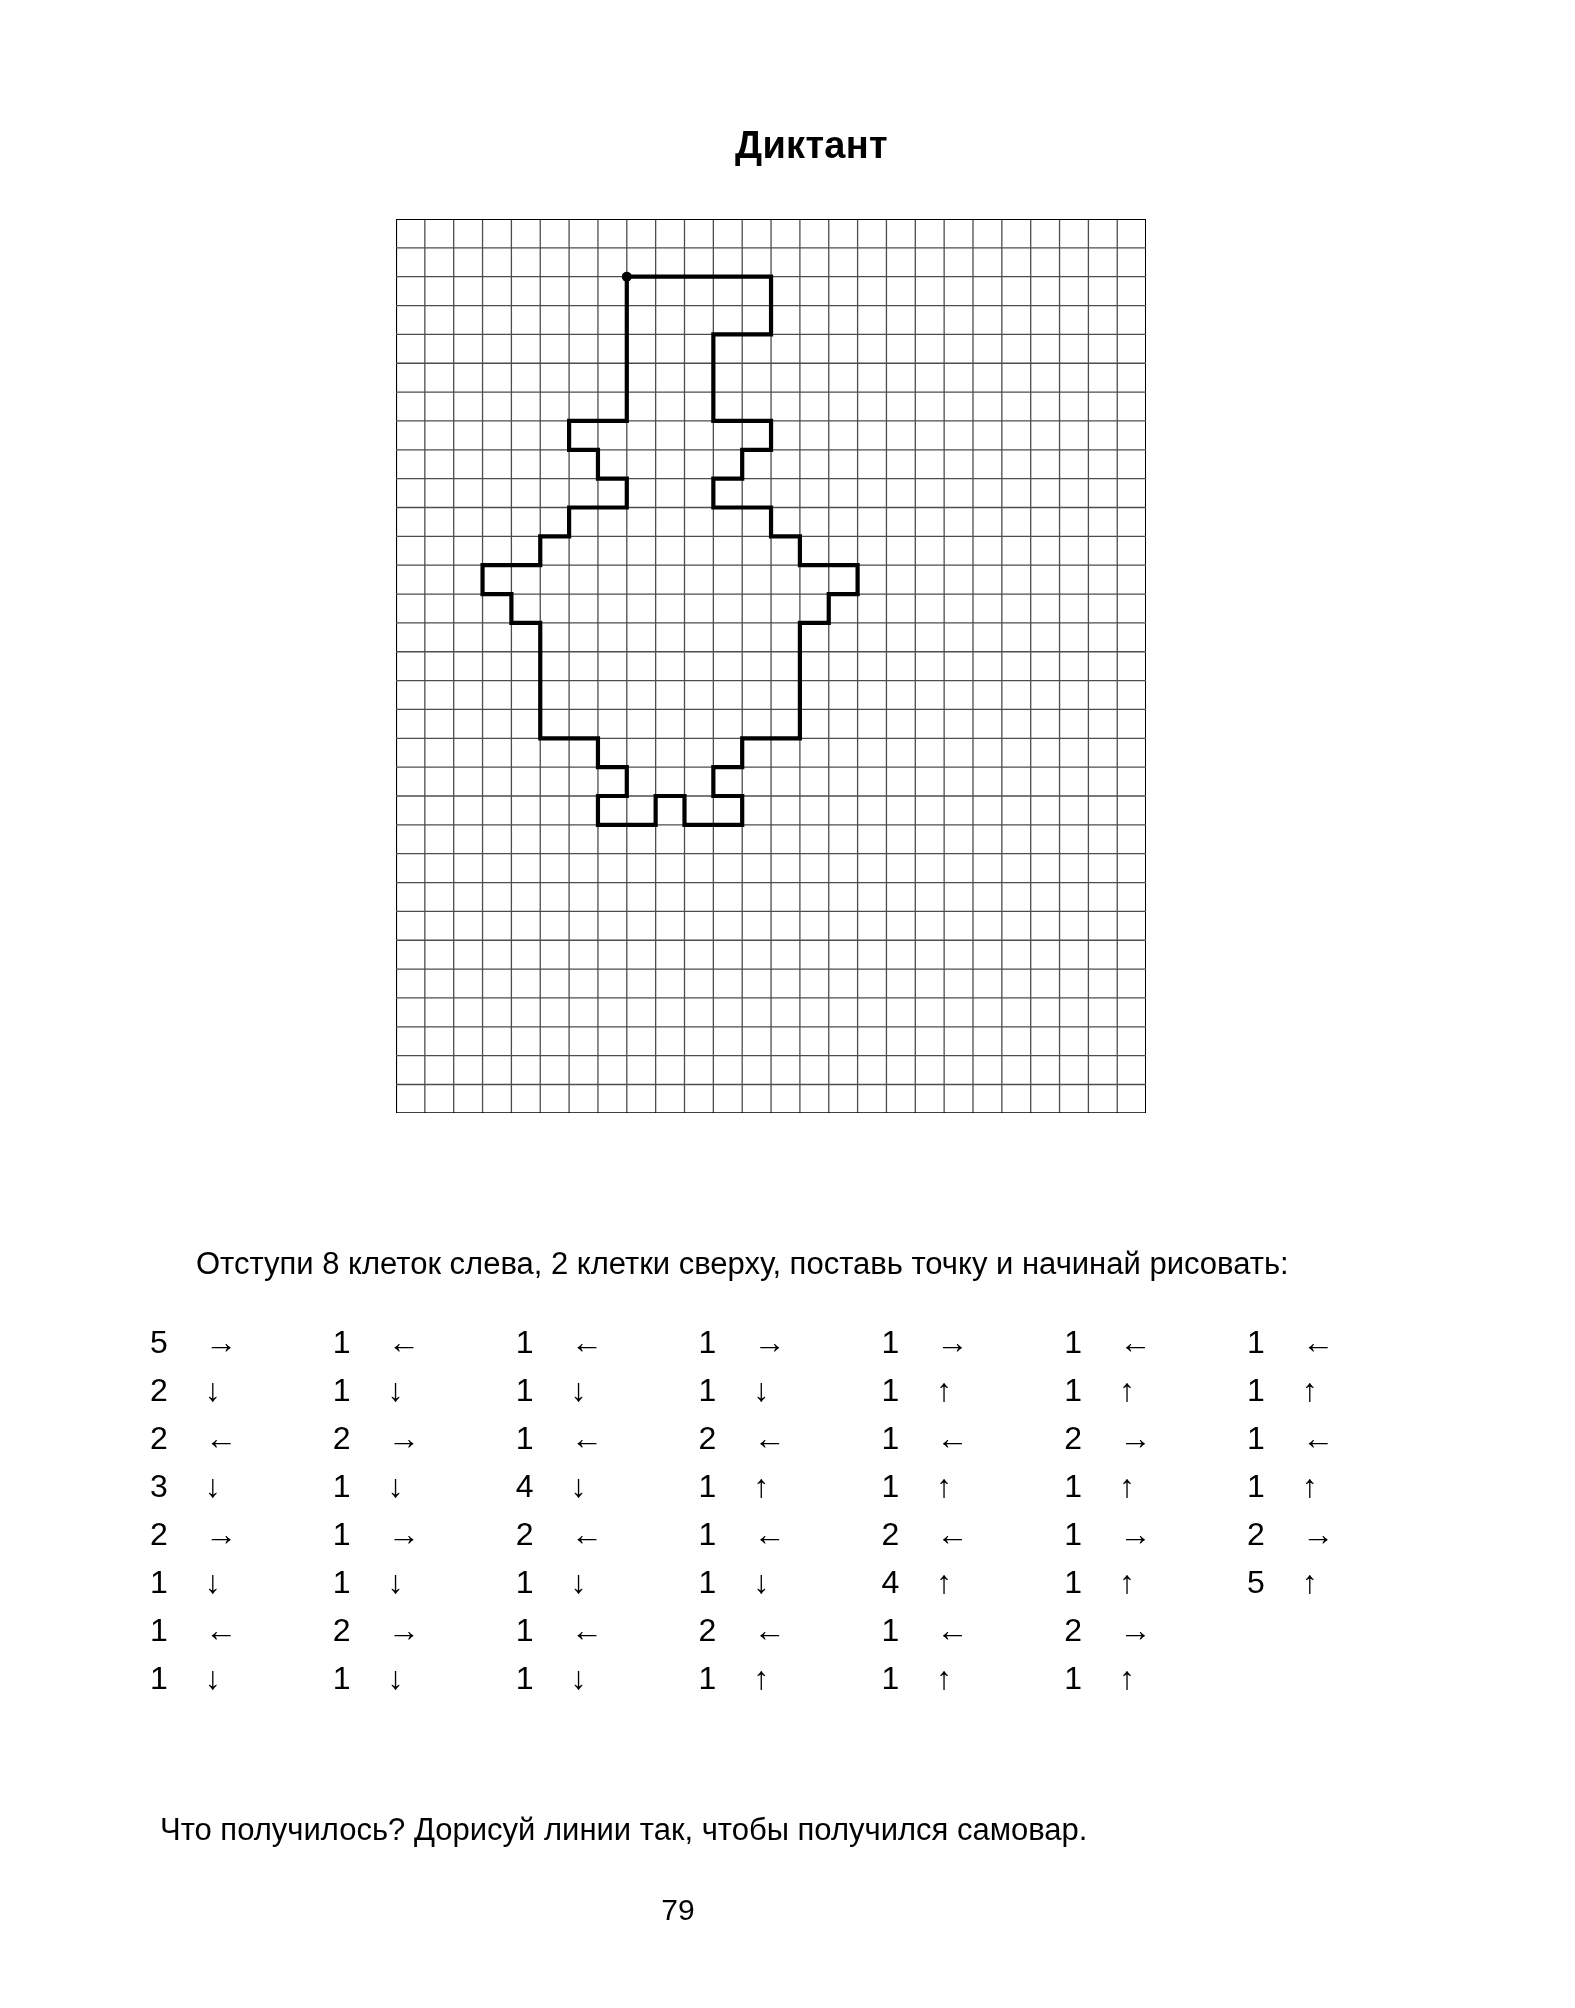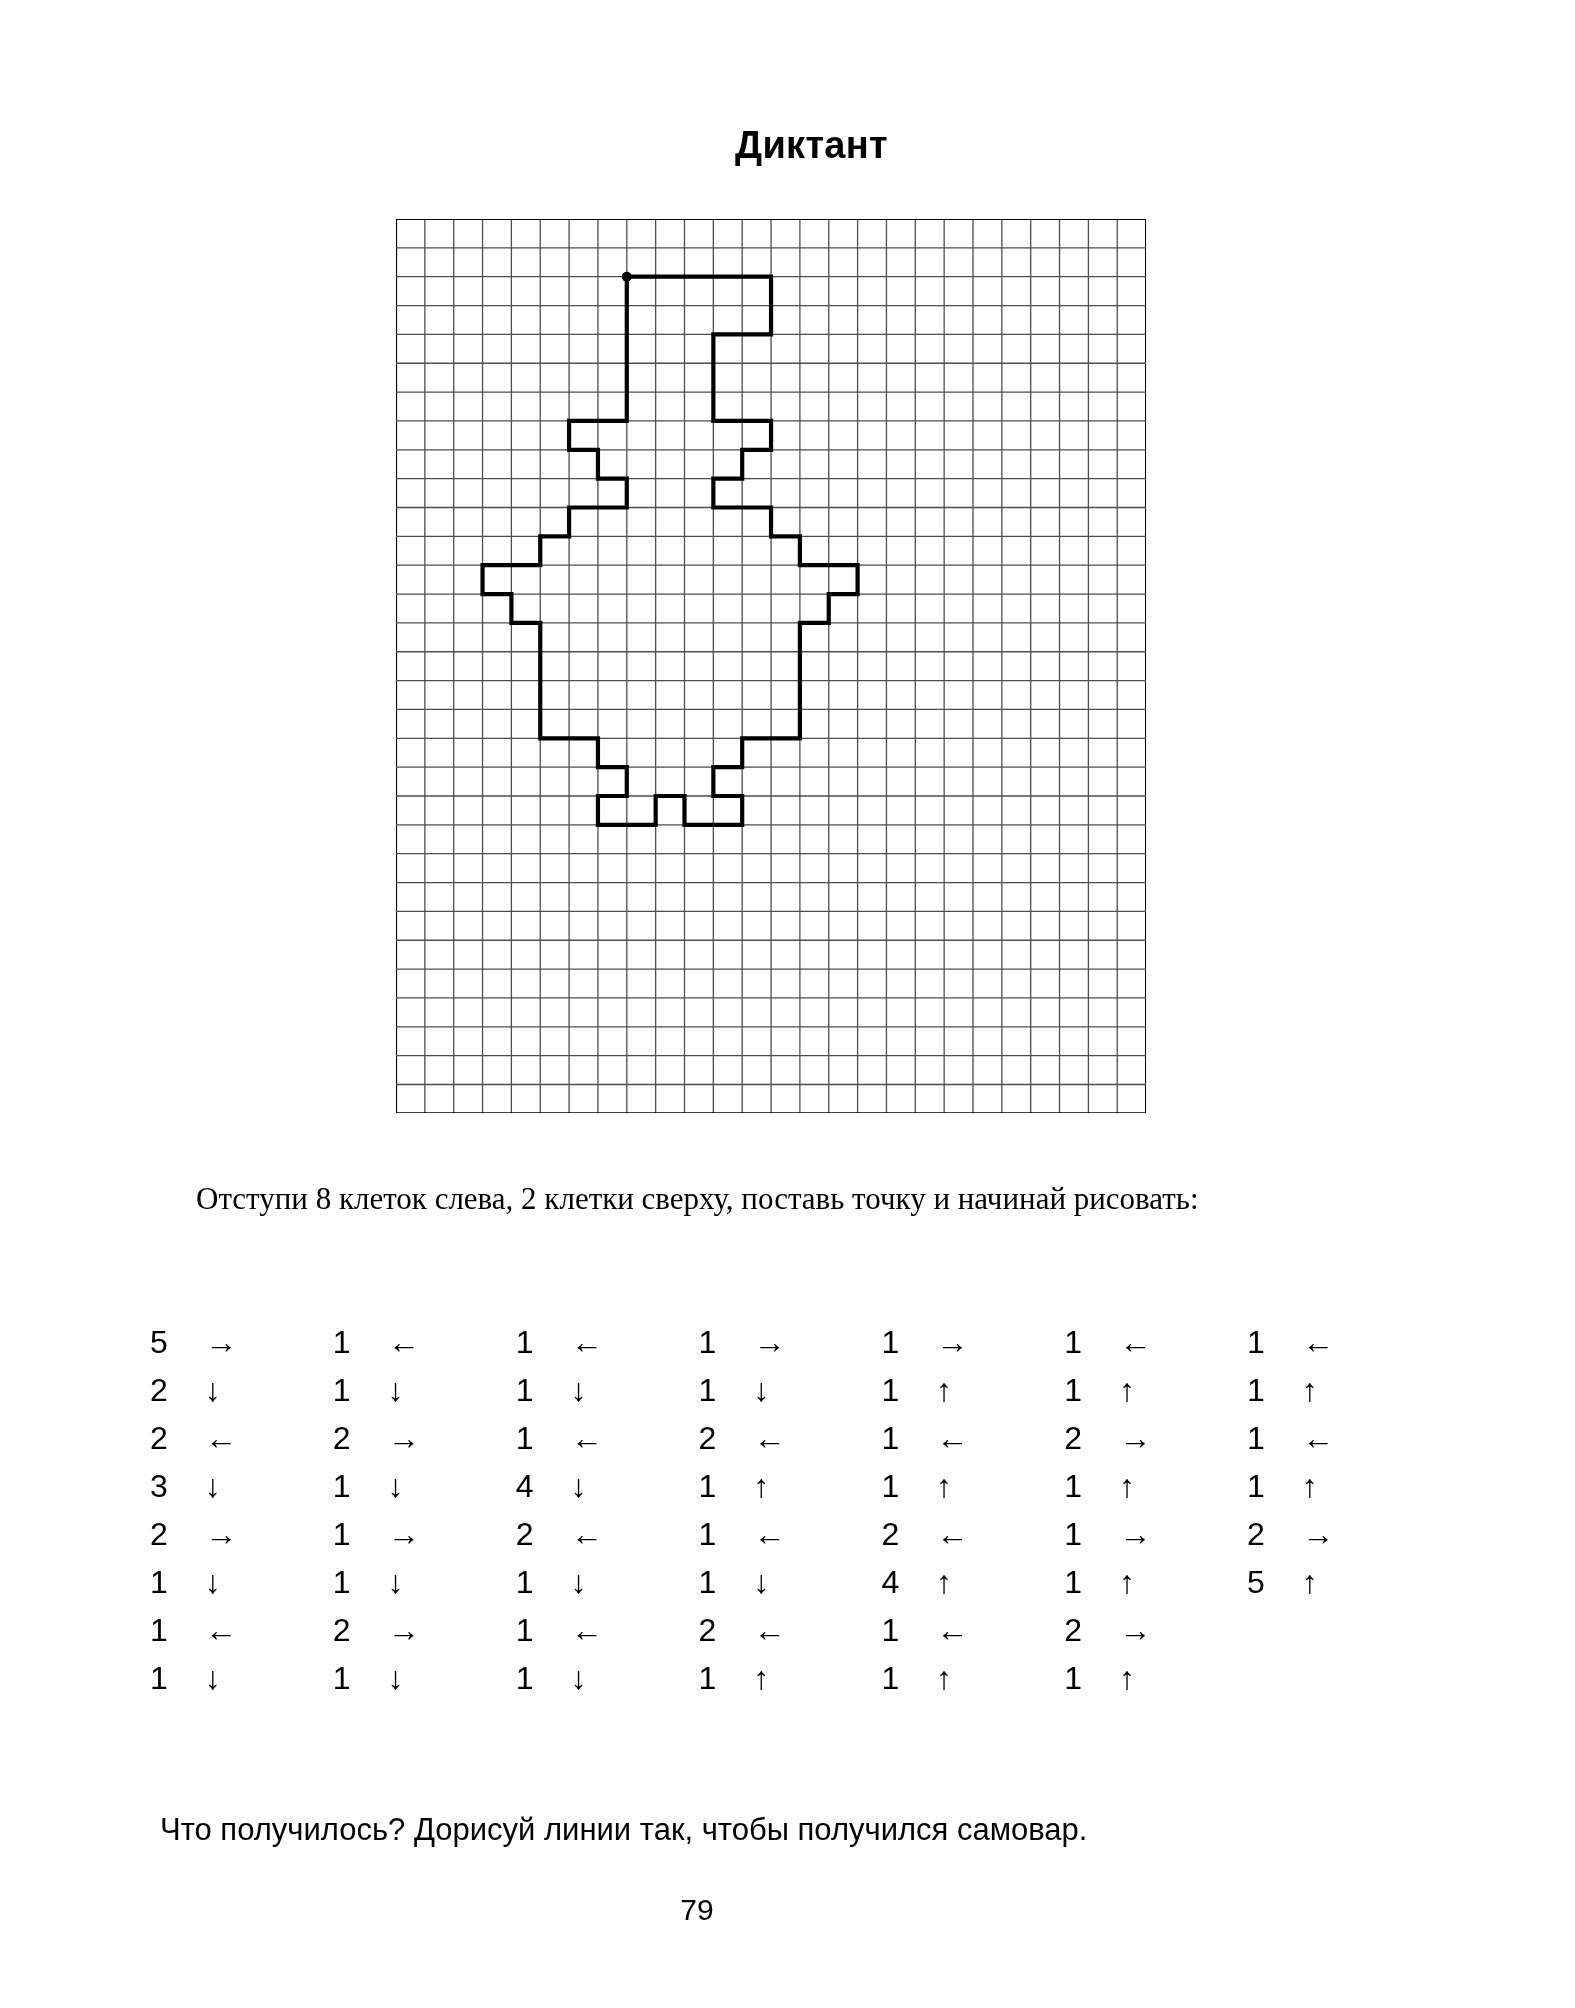--- a/index.html
+++ b/index.html
@@ -36,26 +36,25 @@
     left: 396px;
     top: 219px;
     width: 750px;
     height: 908px;
   }
   .grid-wrap svg { display: block; }
 
   .instruction-block {
     position: absolute;
     left: 152px;
-    top: 1176px;
+    top: 1241px;
     width: 1270px;
     font-size: 31px;
     line-height: 1.48;
     text-align: justify;
-    font-family: Liberation Serif, serif;
   }
   .instruction-block .indent { display: inline-block; width: 44px; }
 
   .moves-table {
     position: absolute;
     left: 150px;
     top: 1318px;
     width: 1280px;
     border-collapse: collapse;
   }
@@ -83,21 +82,20 @@
     width: 1270px;
     font-size: 31px;
   }
   .page-number {
     position: absolute;
     left: 0;
     top: 1893px;
     width: 1356px;
     text-align: center;
     font-size: 30px;
-    margin-left: 19px;
   }
 </style>
 </head>
 <body>
 
 <div class="page">
 
   <div class="page-title">Диктант</div>
 
   <div class="grid-wrap">

